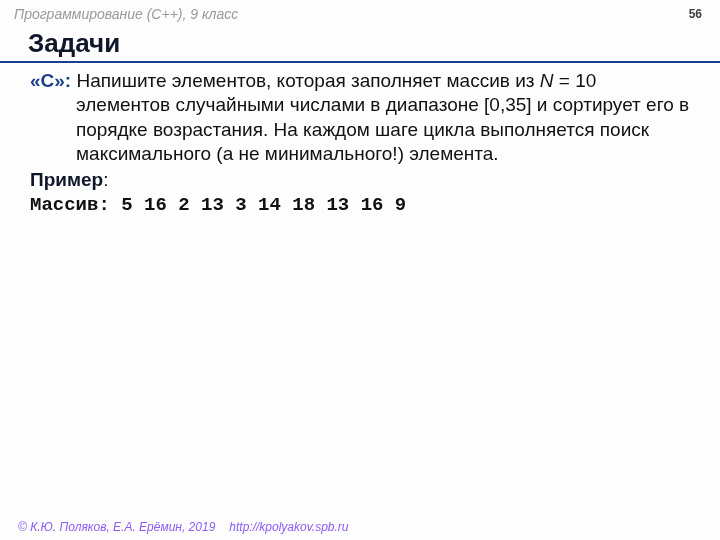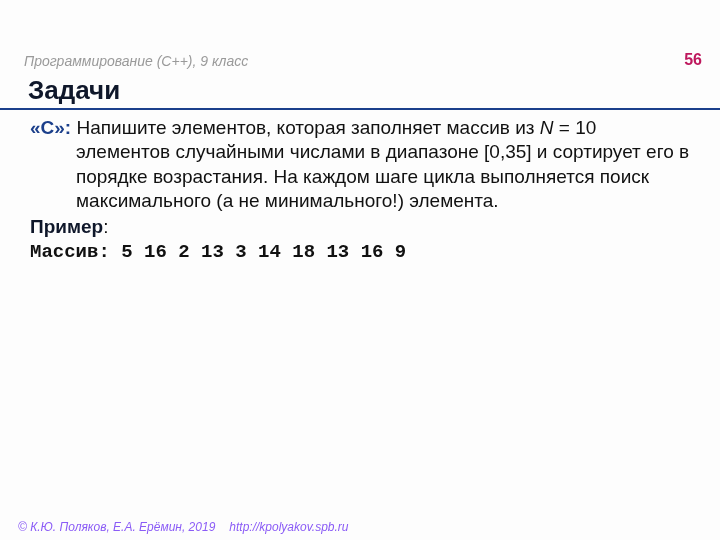--- a/index.html
+++ b/index.html
@@ -7,32 +7,31 @@
     width: 720px;
     height: 540px;
     background: #fdfdfd;
     font-family: Arial, Helvetica, sans-serif;
     position: relative;
     overflow: hidden;
   }
   .header-bar {
     display: flex;
     justify-content: space-between;
-    align-items: flex-end;
-    padding: 6px 18px 0 24px;
+    align-items: center;
+    padding: 6px 18px 0 14px;
     font-style: italic;
     color: #9a9a9a;
     font-size: 14px;
-    margin-top: 45px;
   }
   .page-num {
     font-weight: bold;
     font-style: normal;
-    color: #be185d;
-    font-size: 16px;
+    color: #404040;
+    font-size: 12px;
   }
   .title {
     font-size: 26px;
     font-weight: bold;
     color: #0f172a;
     padding: 2px 18px 2px 28px;
     border-bottom: 2px solid #1b3f8b;
     margin-top: 4px;
   }
   .content {

